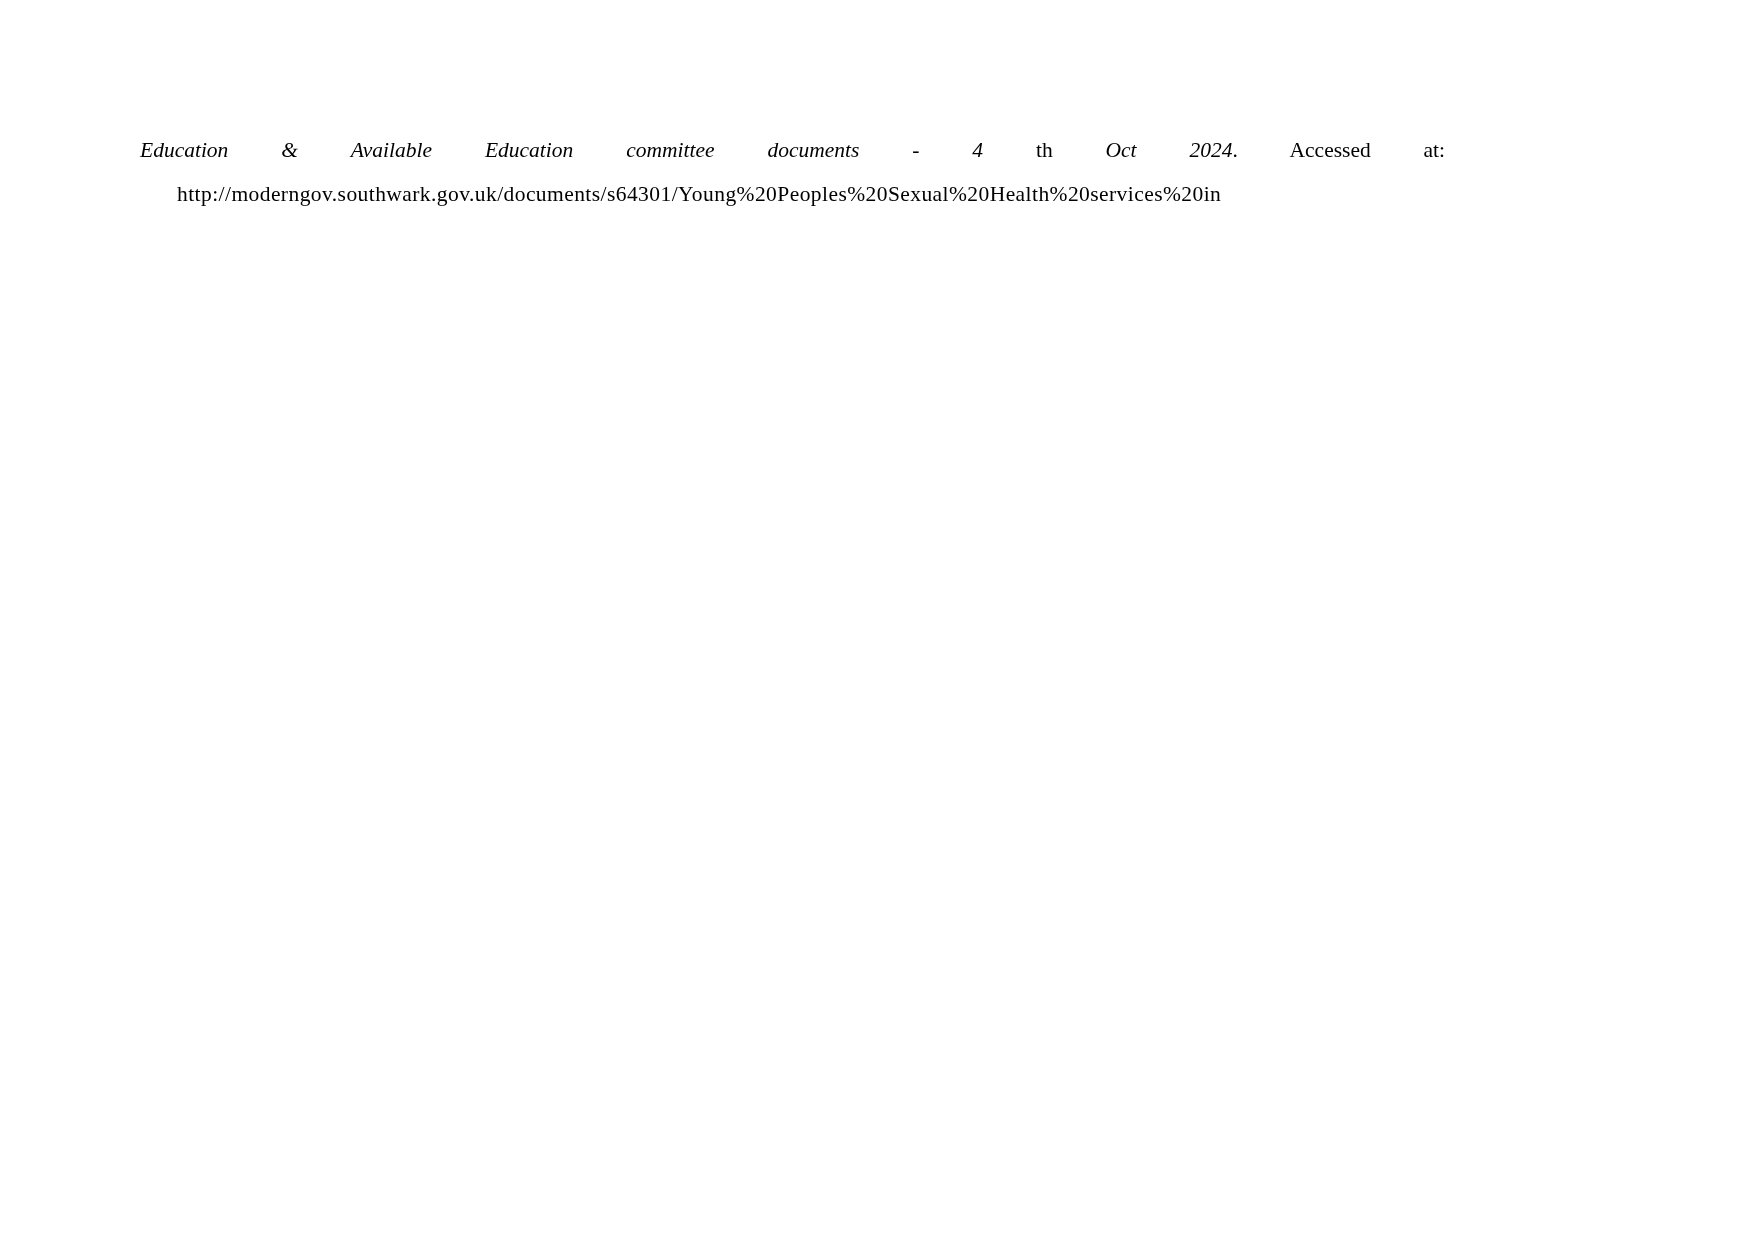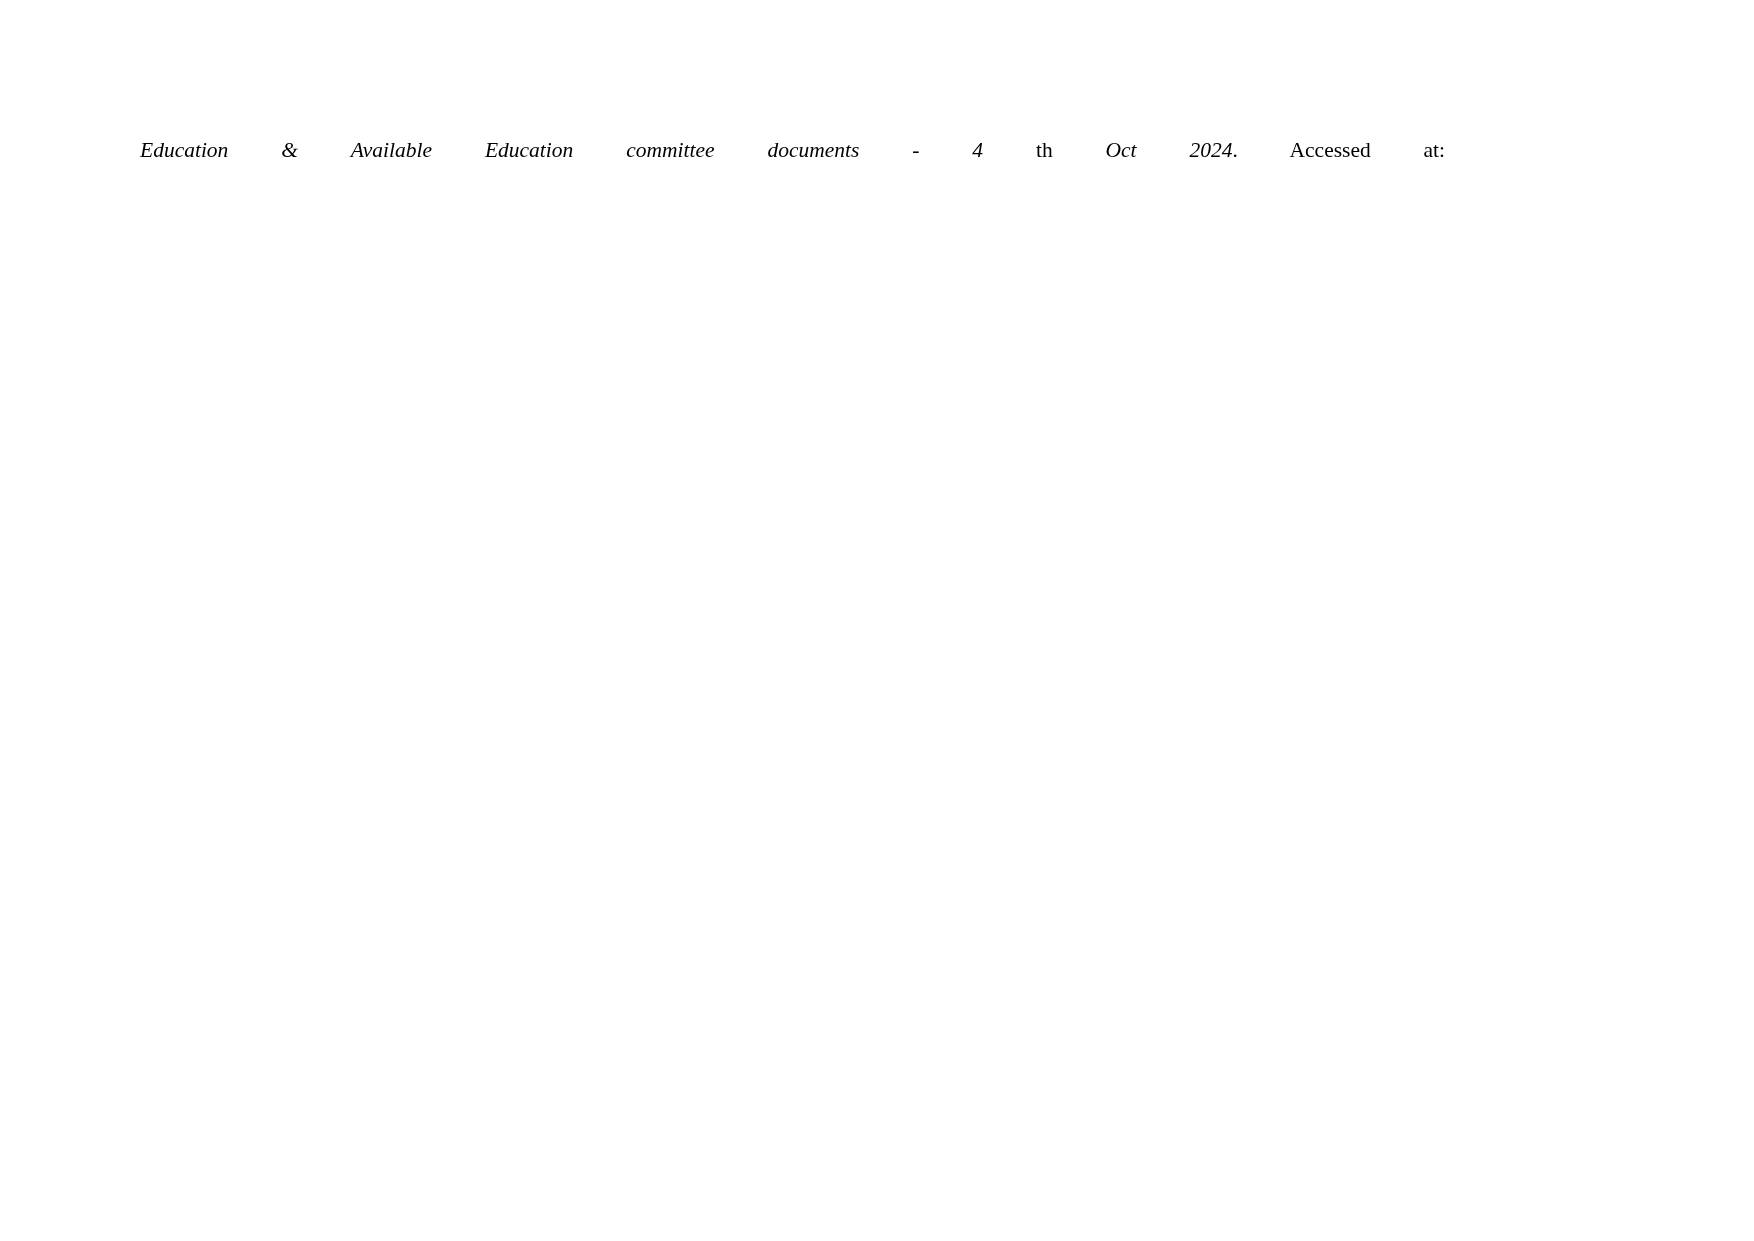--- a/index.html
+++ b/index.html
@@ -88,17 +88,20 @@
       <span class="ital">documents</span>
       <span class="ital">-</span>
       <span class="ital">4</span>
       <span class="ordinal-suffix">th</span>
       <span class="ital">Oct</span>
       <span class="ital">2024</span><span class="roman">.</span>
       <span class="roman">Accessed</span>
       <span class="roman">at:</span>
     </div>
 
+    <div class="ref-line ref-line-cont">
+      <span class="url-text">http://moderngov.southwark.gov.uk/documents/s64301/Young%20Peoples%20Sexual%20Health%20services%20in</span>
+    </div>
 
 
   </div>
 
 </div>
 
 </body></html>

